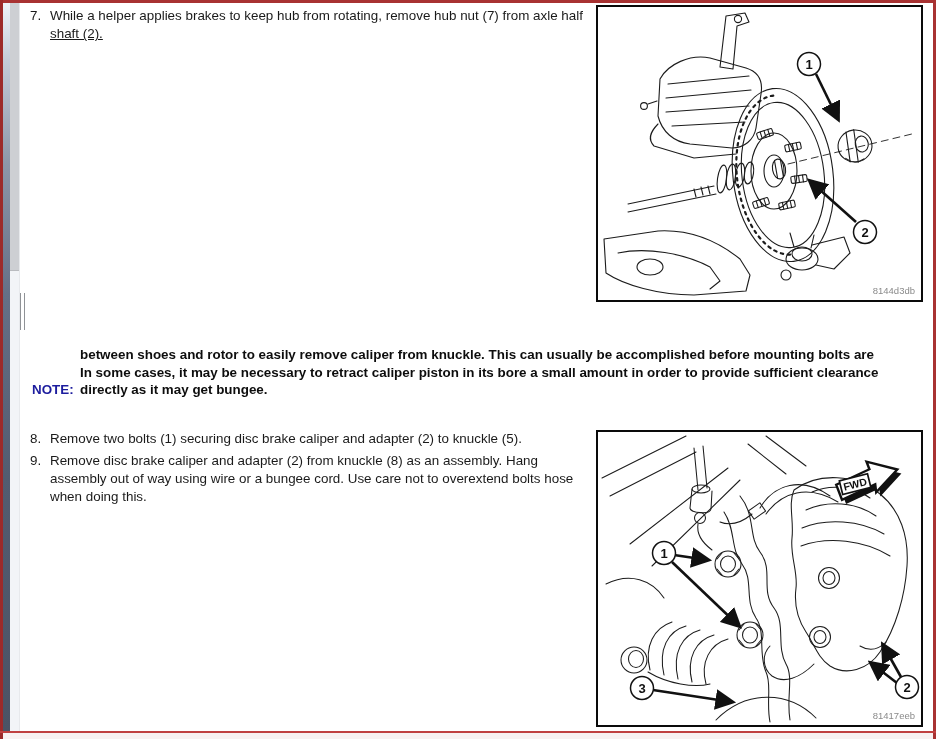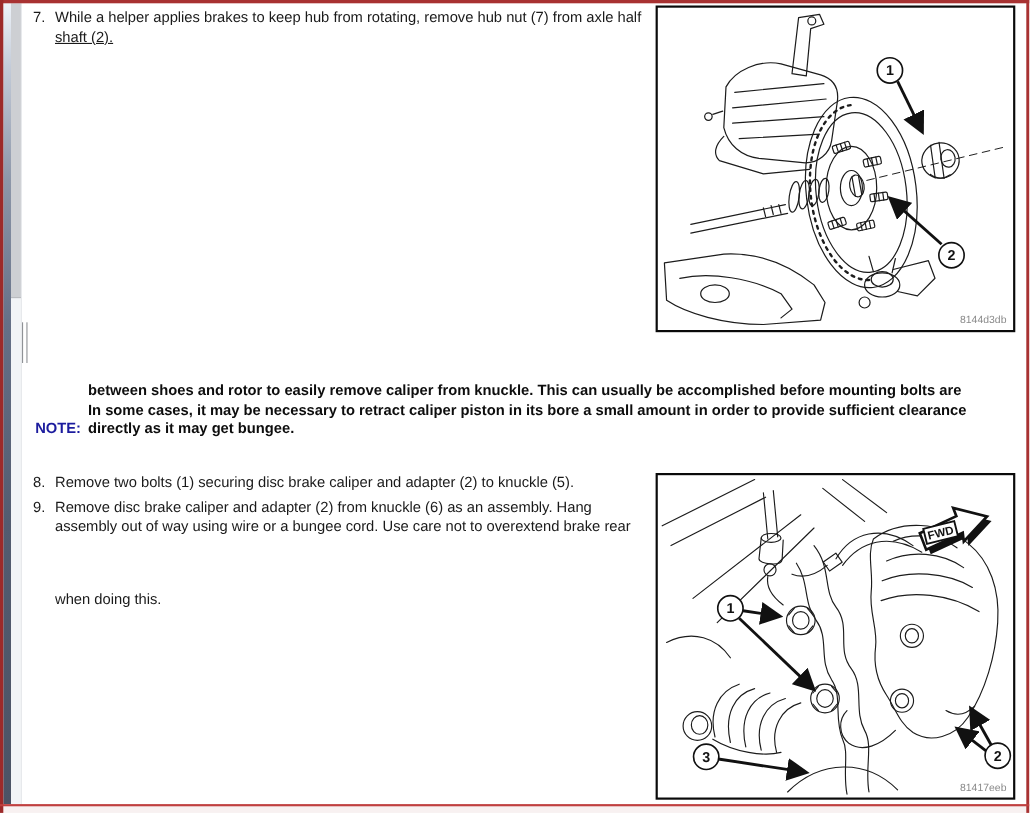--- a/index.html
+++ b/index.html
@@ -70,23 +70,23 @@
   <div class="step" style="left:30px; top:430px; width:575px;">
     <span class="step-num">8.</span>
     <span class="step-lines">
       <span style="display:block;">Remove two bolts (1) securing disc brake caliper and adapter (2) to knuckle (5).</span>
     </span>
   </div>
 
   <div class="step" style="left:30px; top:452px; width:575px;">
     <span class="step-num">9.</span>
     <span class="step-lines">
-      <span style="display:block;">Remove disc brake caliper and adapter (2) from knuckle (6) as an assembly. Hang</span>
-      <span style="display:block;">assembly out of way using wire or a bungee cord. Use care not to overextend brake rear</span>
-      <span style="display:block;margin-top:48px;">when doing this.</span>
+      <span style="display:block;">Remove disc brake caliper and adapter (2) from knuckle (8) as an assembly. Hang</span>
+      <span style="display:block;">assembly out of way using wire or a bungee cord. Use care not to overextend bolts hose</span>
+      <span style="display:block;">when doing this.</span>
     </span>
   </div>
 
   <div class="figure-box fig1">
     <svg viewBox="0 0 323 293">
       <defs>
         <marker id="ah1" viewBox="0 0 10 10" refX="8" refY="5" markerWidth="8" markerHeight="8" orient="auto">
           <path d="M0,0 L10,5 L0,10 Z" fill="#111"></path>
         </marker>
       </defs>

